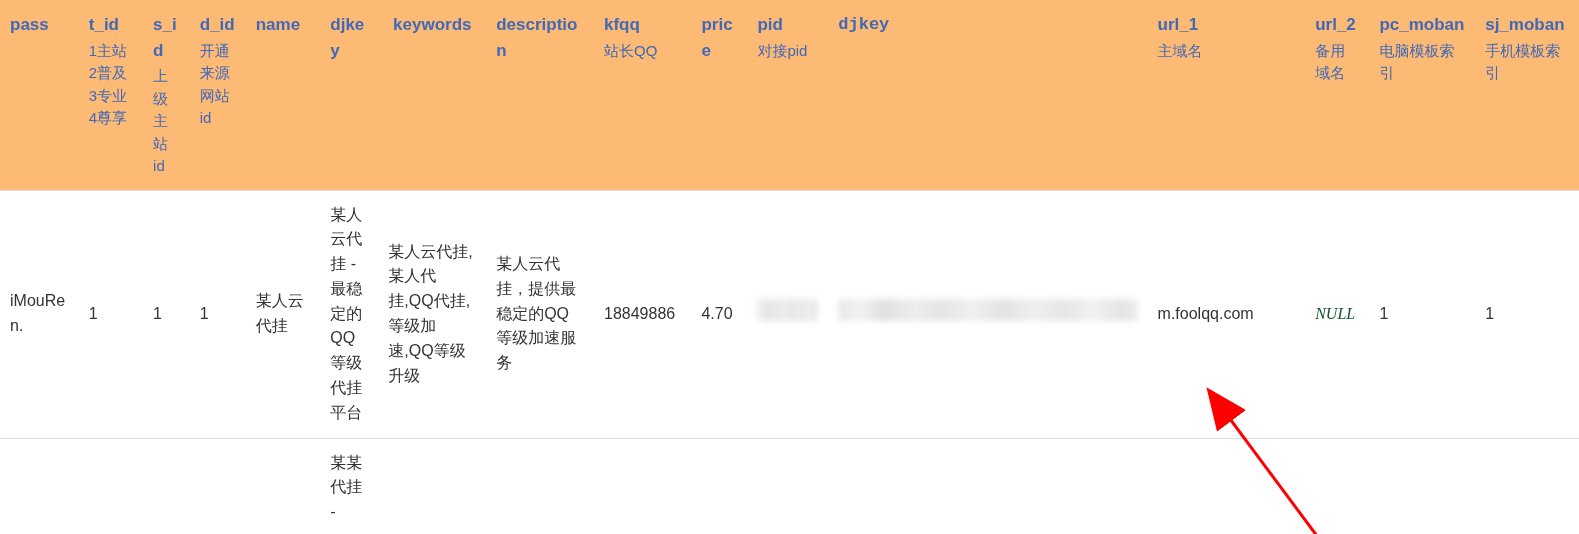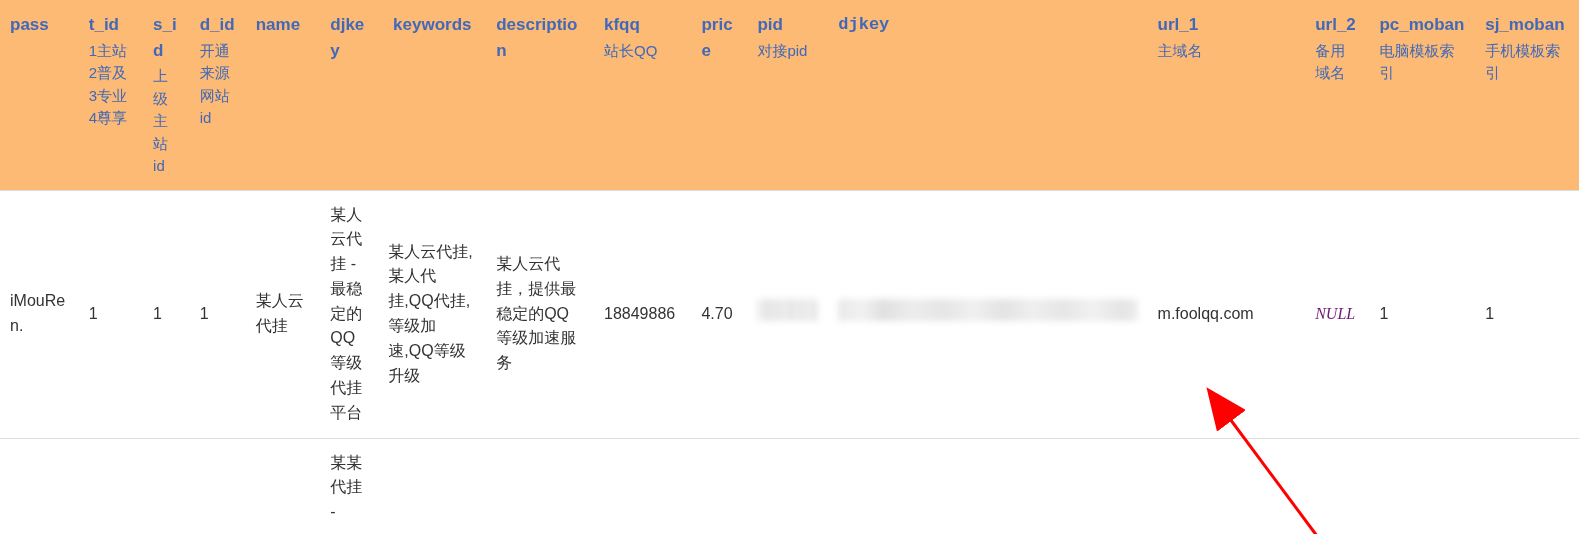--- a/index.html
+++ b/index.html
@@ -46,21 +46,21 @@
     tbody tr {
       border-top: 1px solid #ddd;
     }
     td {
       color: #333;
       font-size: 16px;
       line-height: 1.55;
       vertical-align: middle;
     }
     .null-val {
-      color: #701a75;
+      color: #14532d;
       font-style: italic;
       font-family: Georgia, serif;
     }
     .blurred {
       display: inline-block;
       width: 100%;
       height: 22px;
       background: linear-gradient(90deg,
         #e8e8e8 0%, #f2f2f2 8%, #e0e0e0 15%, #ededed 25%,
         #e5e5e5 35%, #f0f0f0 45%, #e3e3e3 55%, #efefef 65%,

